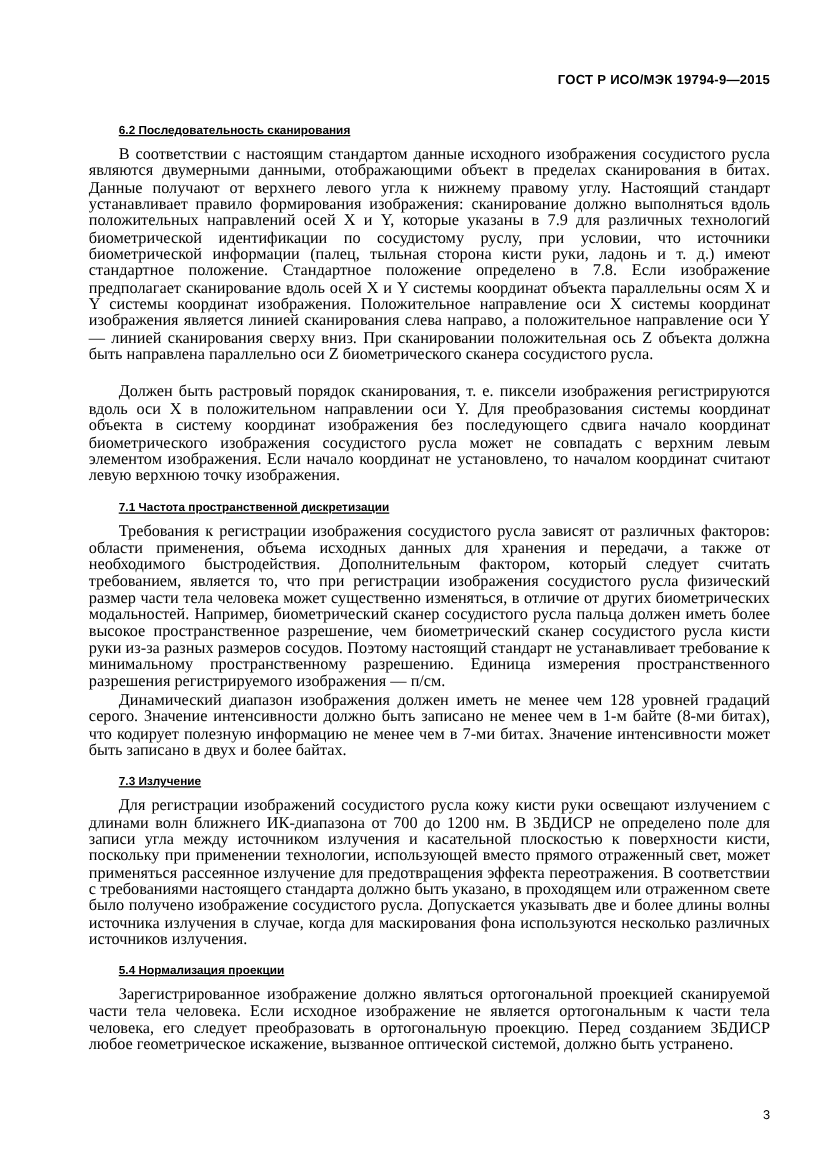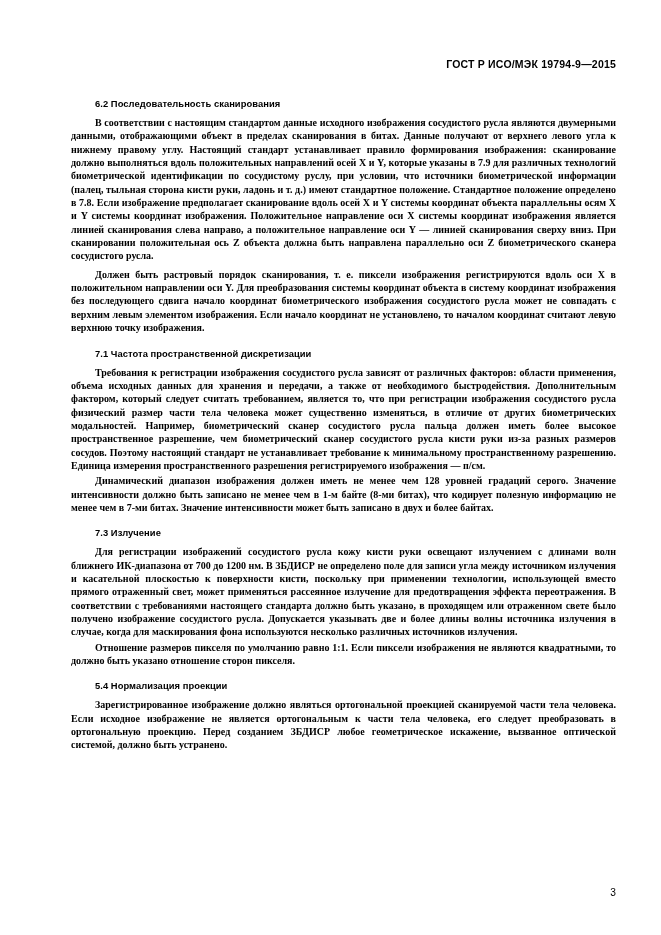--- a/index.html
+++ b/index.html
@@ -30,37 +30,37 @@
     font-weight: bold;
     letter-spacing: 0.2px;
     margin: 0 0 28px 0;
   }
   .sec-heading {
     font-family: "Liberation Sans", sans-serif;
     font-weight: bold;
     font-size: 9.4px;
     margin: 13px 0 7px 24px;
     letter-spacing: 0.05px;
+    text-decoration: underline;
   }
   .sec-heading.big {
     font-size: 11.4px;
     margin: 17px 0 9px 20px;
     letter-spacing: 0.1px;
   }
   p.body {
-    font-size: 10px;
+    font-size: 13px;
     line-height: 13.35px;
     text-align: justify;
     margin: 0 0 0 0;
     text-indent: 24px;
     hyphens: none;
-    font-weight: bold;
   }
   p.body + p.body {
-    margin-top: 5px;
+    margin-top: 17px;
   }
   .block {
     margin-bottom: 2px;
   }
   .page-number {
     position: absolute;
     right: 62px;
     bottom: 37px;
     font-family: "Liberation Sans", sans-serif;
     font-size: 10.2px;
@@ -88,21 +88,20 @@
   <div class="block">
     <p class="body">Динамический диапазон изображения должен иметь не менее чем 128 уровней градаций серого. Значение интенсивности должно быть записано не менее чем в 1-м байте (8-ми битах), что кодирует полезную информацию не менее чем в 7-ми битах. Значение интенсивности может быть записано в двух и более байтах.</p>
   </div>
 
   <div class="block">
     <div class="sec-heading">7.3 Излучение</div>
     <p class="body">Для регистрации изображений сосудистого русла кожу кисти руки освещают излучением с длинами волн ближнего ИК-диапазона от 700 до 1200 нм. В ЗБДИСР не определено поле для записи угла между источником излучения и касательной плоскостью к поверхности кисти, поскольку при применении технологии, использующей вместо прямого отраженный свет, может применяться рассеянное излучение для предотвращения эффекта переотражения. В соответствии с требованиями настоящего стандарта должно быть указано, в проходящем или отраженном свете было получено изображение сосудистого русла. Допускается указывать две и более длины волны источника излучения в случае, когда для маскирования фона используются несколько различных источников излучения.</p>
   </div>
 
   <div class="block">
-    <p class="body">Отношение размеров пикселя по умолчанию равно 1:1. Если пиксели изображения не являются квадратными, то должно быть указано отношение сторон пикселя.</p>
   </div>
 
   <div class="block">
     <div class="sec-heading">5.4 Нормализация проекции</div>
     <p class="body">Зарегистрированное изображение должно являться ортогональной проекцией сканируемой части тела человека. Если исходное изображение не является ортогональным к части тела человека, его следует преобразовать в ортогональную проекцию. Перед созданием ЗБДИСР любое геометрическое искажение, вызванное оптической системой, должно быть устранено.</p>
   </div>
 
   <div class="page-number">3</div>
 
 </div>

